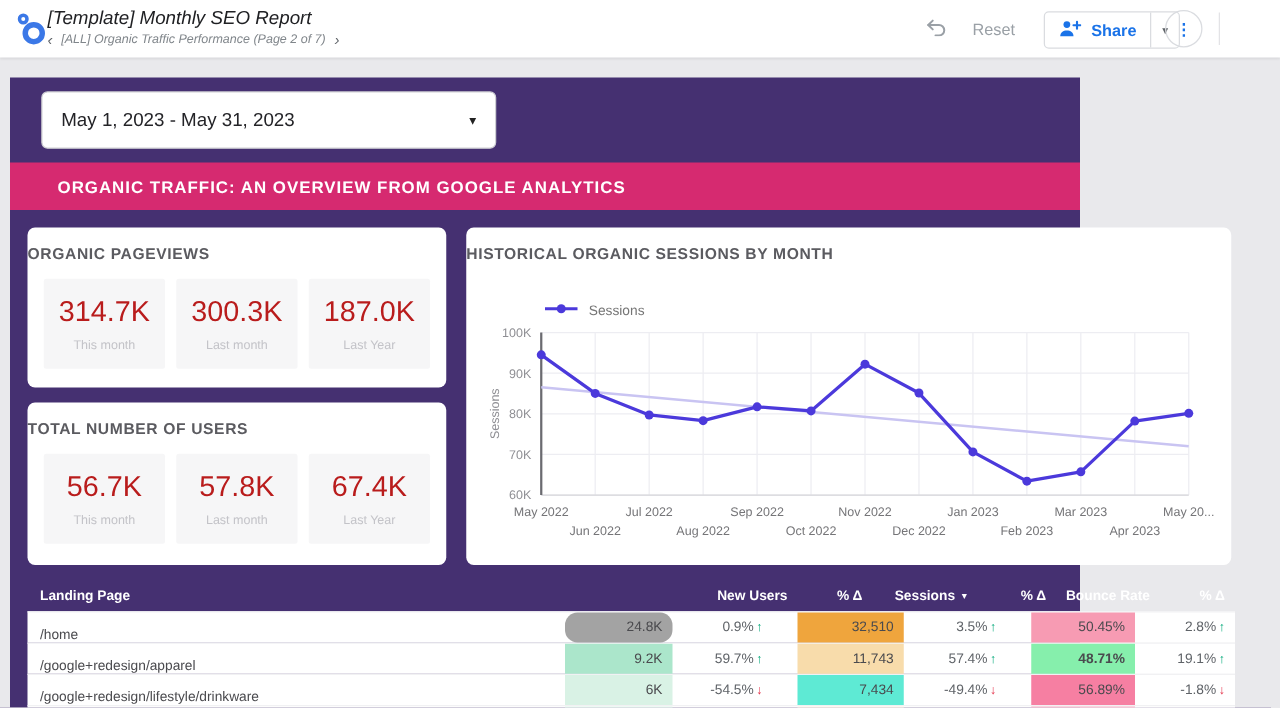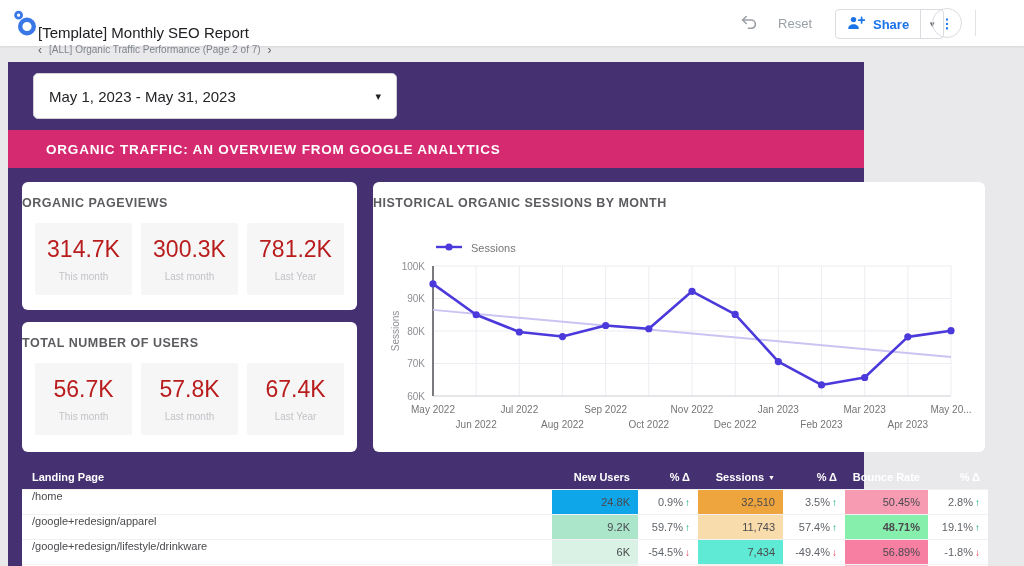--- a/index.html
+++ b/index.html
@@ -2,21 +2,21 @@
 <html><head>
 <meta charset="utf-8">
 <style>
   html,body{margin:0;padding:0;}
   body{font-family:"Liberation Sans",sans-serif;}
   #app{position:relative;width:1024px;height:566px;background:#e9e9ec;overflow:hidden;}
 
   
   .topbar{position:absolute;left:0;top:0;width:1024px;height:46px;background:#fff;box-shadow:0 1px 2px rgba(0,0,0,.08);z-index:5;}
   .logo{position:absolute;left:13px;top:10px;}
-  .titles{position:absolute;left:38px;top:24px;}
+  .titles{position:absolute;left:38px;top:6px;font-style:italic;}
   .rpt-title{font-size:15px;color:#202124;}
   .breadcrumb{display:flex;align-items:center;gap:7px;margin-top:3px;font-size:10px;color:#80868b;}
   .bc-chev{font-size:12px;color:#5f6368;cursor:pointer;line-height:10px;}
   .reset{position:absolute;right:212px;top:15px;display:flex;align-items:center;gap:20px;color:#9aa0a6;font-size:13px;}
   .share{position:absolute;left:835px;top:9px;height:28px;border:1px solid #dadce0;border-radius:4px;background:#fff;display:flex;align-items:stretch;}
   .share-main{display:flex;align-items:center;gap:8px;padding:0 11px;color:#1a73e8;font-weight:700;font-size:13px;cursor:pointer;}
   .share-caret{display:flex;align-items:center;padding:0 7px;border-left:1px solid #dadce0;color:#5f6368;font-size:8px;cursor:pointer;}
   .more-btn{position:absolute;left:932px;top:8px;width:30px;height:30px;border:1px solid #dadce0;border-radius:50%;box-sizing:border-box;display:grid;place-items:center;color:#1a73e8;font-size:13px;font-weight:700;letter-spacing:0;cursor:pointer;line-height:5px;}
   .tb-divider{position:absolute;left:975px;top:10px;width:1px;height:26px;background:#e3e3e6;}
 
@@ -36,21 +36,21 @@
 
   #card-pageviews{left:14px;top:120px;width:335px;height:128px;}
   #card-users{left:14px;top:260px;width:335px;height:130px;}
   #card-chart{left:365px;top:120px;width:612px;height:270px;}
   .legend{position:absolute;left:62px;top:60px;display:flex;align-items:center;gap:8px;font-size:11px;color:#757575;}
   #chart-svg{position:absolute;left:16px;top:78px;overflow:visible;}
 
   
   .table{position:absolute;left:14px;top:403px;width:966px;}
   .thead{display:flex;height:24px;align-items:center;color:#fff;font-size:11px;font-weight:700;}
-  .trow{display:flex;height:24px;align-items:flex-start;background:#fff;font-size:11px;color:#4a4a4e;border-top:1px solid #f1f1f3;}
+  .trow{display:flex;height:24px;align-items:flex-end;background:#fff;font-size:11px;color:#4a4a4e;border-top:1px solid #f1f1f3;gap:20px;}
   .c-page{flex:1;padding-left:10px;text-align:left;}
   .cell{height:100%;display:flex;align-items:center;justify-content:flex-end;box-sizing:border-box;padding-right:8px;}
   .c-nu{width:86px;} .c-d1{width:60px;} .c-s{width:85px;} .c-d2{width:62px;} .c-b{width:83px;} .c-d3{width:60px;}
   .arrow{font-size:10px;margin-left:2px;}
   .sort{font-size:7px;margin-left:4px;}
   .partial{height:5px;overflow:hidden;}
   .delta{color:#5f6368;}
 </style>
 </head>
 <body>
@@ -118,21 +118,21 @@
       <div class="tiles">
         <div class="tile">
           <div class="tile-value">314.7K</div>
           <div class="tile-label">This month</div>
         </div>
         <div class="tile">
           <div class="tile-value">300.3K</div>
           <div class="tile-label">Last month</div>
         </div>
         <div class="tile">
-          <div class="tile-value">781.2K</div>
+          <div class="tile-value">187.0K</div>
           <div class="tile-label">Last Year</div>
         </div>
       </div>
     </div>
 
     <div class="card" id="card-users">
       <div class="card-title">TOTAL NUMBER OF USERS</div>
       <div class="tiles">
         <div class="tile">
           <div class="tile-value">56.7K</div>
@@ -226,21 +226,21 @@
           <span>Sessions</span>
             <span class="sort">▼</span>
         </div>
         <div class="cell c-d2">% Δ</div>
         <div class="cell c-b">Bounce Rate</div>
         <div class="cell c-d3">% Δ</div>
       </div>
 
       <div class="trow">
         <div class="c-page">/home</div>
-        <div class="cell c-nu" style="background-color: #0ea5e9;">24.8K</div>
+        <div class="cell c-nu" style="background-color: #a3a3a3; border-radius: 10px;">24.8K</div>
         <div class="cell c-d1 delta">
           <span>0.9%</span>
             <span class="arrow" style="color: rgb(0, 168, 120);">↑</span>
         </div>
         <div class="cell c-s" style="background-color: rgb(239, 165, 61); padding-left: 20px;">32,510</div>
         <div class="cell c-d2 delta">
           <span>3.5%</span>
             <span class="arrow" style="color: rgb(0, 168, 120);">↑</span>
         </div>
         <div class="cell c-b" style="background-color: rgb(247, 155, 179);">50.45%</div>

